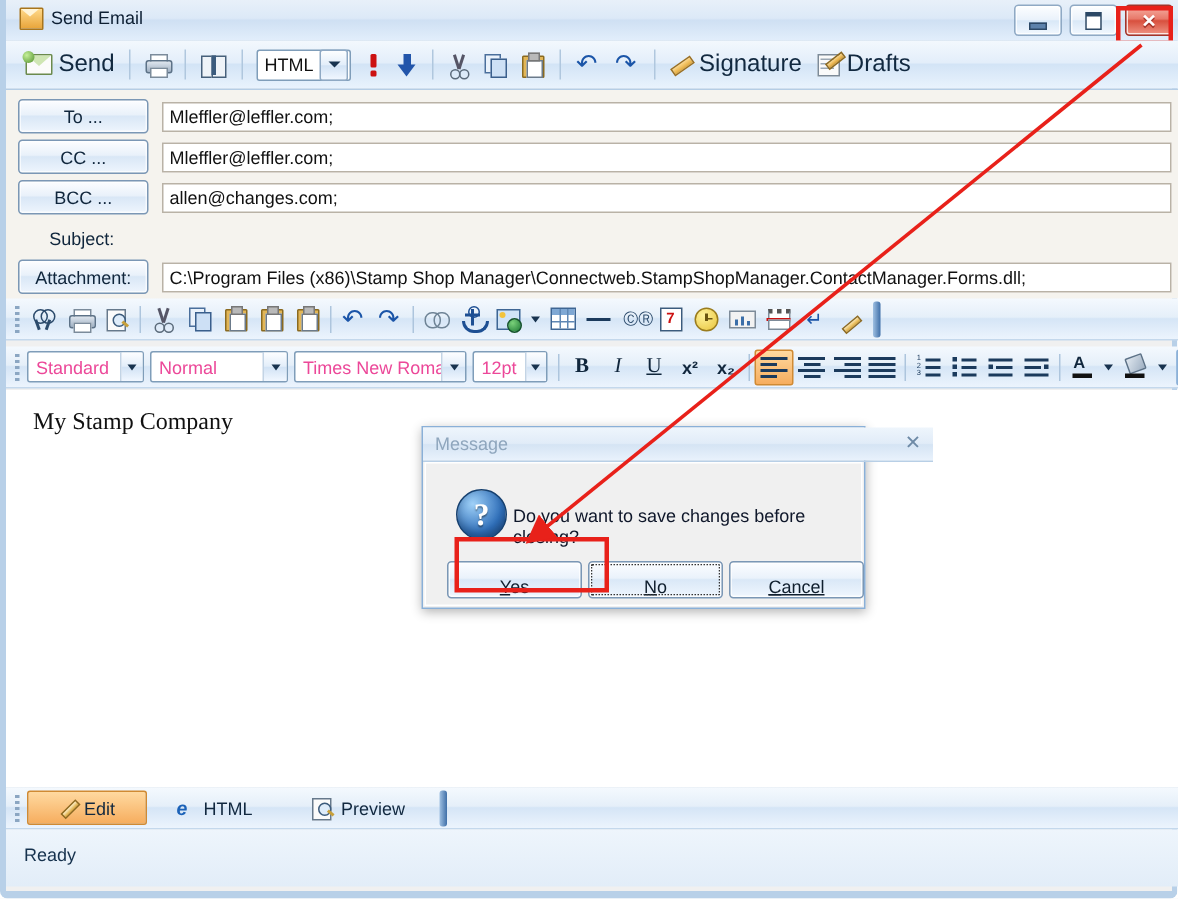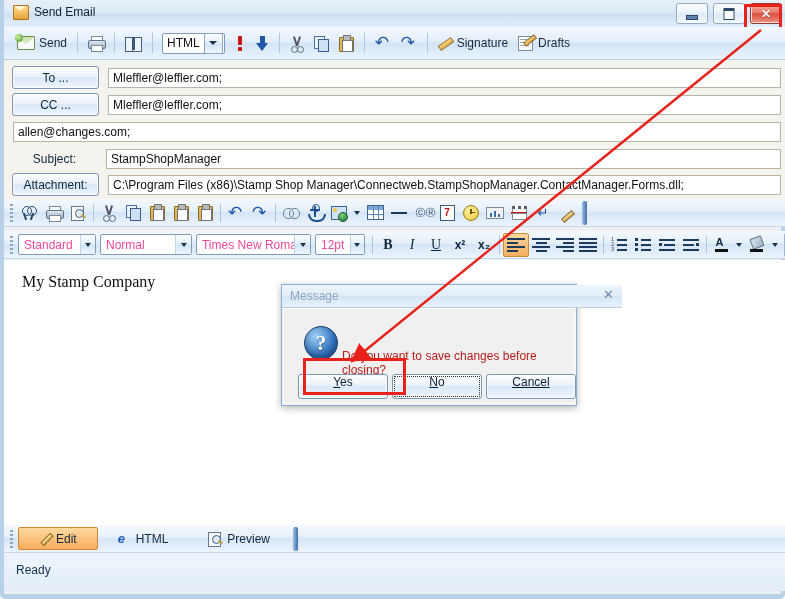--- a/index.html
+++ b/index.html
@@ -40,21 +40,21 @@
   #close-annot{position:absolute;left:740px;top:4px;width:38px;height:26px;
                border:3px solid #e8211a;box-sizing:border-box;}
 
   
   #maintoolbar{position:absolute;left:0;top:27px;width:785px;height:33px;
       background:linear-gradient(to bottom,#f3f8fd 0%,#e3eefa 46%,#d3e4f6 50%,#e9f3fd 100%);
       border-bottom:1px solid #b5cde5;display:flex;align-items:center;padding-left:8px;box-sizing:border-box;}
   .tb-item{display:flex;align-items:center;gap:4px;height:26px;padding:0 5px;border-radius:3px;
            cursor:default;}
   .tb-sep{width:1px;height:20px;background:#b0c7de;margin:0 5px;}
-  .tb-label{font-size:12px;color:#11283f;}
+  .tb-label{font-size:16px;color:#11283f;}
   .ico{display:inline-block;position:relative;}
 
   
   .i-envelope{width:16px;height:12px;background:#fbfbfb;border:1px solid #6b8a4d;border-radius:1px;}
   .i-envelope:after{content:"";position:absolute;left:0;top:0;border-left:8px solid transparent;
       border-right:8px solid transparent;border-top:7px solid #cfe6b4;}
   .i-envelope:before{content:"";position:absolute;left:-3px;top:-3px;width:8px;height:8px;
       background:radial-gradient(circle at 35% 35%,#c6f09a,#4e8f2a);border-radius:50%;z-index:2;}
   .i-printer{width:16px;height:14px;position:relative;}
   .i-printer .bdy{position:absolute;left:0;top:4px;width:16px;height:7px;
@@ -225,24 +225,24 @@
   #dlg-title-text{position:absolute;left:8px;top:4px;font-size:12px;color:#8fa6bd;}
   #dlg-close{position:absolute;right:8px;top:3px;font-size:13px;color:#6e8aa6;line-height:14px;}
   #dlg-body{position:absolute;left:1px;top:23px;width:292px;height:96px;background:#f0f0f0;
             border:1px solid #fff;box-sizing:border-box;}
   #dlg-icon{position:absolute;left:20px;top:17px;width:32px;height:32px;border-radius:50%;
      background:radial-gradient(circle at 32% 28%,#9fd0f7,#2f6fba 62%,#1d4e8c);
      border:1px solid #16406f;box-shadow:inset 0 -3px 6px rgba(0,0,0,.25);}
   #dlg-icon span{position:absolute;left:0;top:0;width:32px;height:32px;display:flex;align-items:center;
      justify-content:center;color:#fff;font-size:21px;font-weight:bold;font-family:"Liberation Serif",serif;
      text-shadow:0 1px 1px rgba(0,0,0,.4);}
-  #dlg-msg{position:absolute;left:58px;top:40px;font-size:12px;color:#b91c1c;}
+  #dlg-msg{position:absolute;left:58px;top:28px;font-size:12px;color:#0f172a;}
   .dbtn{position:absolute;top:65px;width:88px;height:23px;border:1px solid #7b97b5;border-radius:3px;
      background:linear-gradient(to bottom,#fcfdff 0%,#eaf2fb 45%,#dae8f7 50%,#eff6fe 100%);
-     font-size:12px;color:#101f2e;display:flex;align-items:flex-start;justify-content:center;
+     font-size:12px;color:#101f2e;display:flex;align-items:flex-end;justify-content:center;
      box-shadow:inset 0 0 0 1px rgba(255,255,255,.75);}
   #dbtn-yes{left:14px;} #dbtn-no{left:108px;} #dbtn-cancel{left:202px;text-decoration:underline;}
   #dbtn-no{outline:1px dotted #333;outline-offset:-3px;}
   .dbtn u{text-decoration:underline;}
   #yes-annot{position:absolute;left:299px;top:358px;width:103px;height:37px;
              border:3px solid #e8211a;box-sizing:border-box;}
   #arrow-svg{position:absolute;left:0;top:0;width:785px;height:599px;pointer-events:none;}
 </style>
 </head>
 <body>
@@ -362,25 +362,25 @@
   <div id="fields">
     <div class="frow" style="top:6px;">
       <div class="fbtn">To ...</div>
       <div class="finput">Mleffler@leffler.com;</div>
     </div>
     <div class="frow" style="top:33px;">
       <div class="fbtn">CC ...</div>
       <div class="finput">Mleffler@leffler.com;</div>
     </div>
     <div class="frow" style="top:60px;">
+      <div class="fbtn">BCC ...</div>
       <div class="finput">allen@changes.com;</div>
     </div>
     <div class="frow" style="top:87px;">
       <div class="flabel">Subject:</div>
-      <div class="finput">StampShopManager</div>
     </div>
     <div class="frow" style="top:113px;">
       <div class="fbtn">Attachment:</div>
       <div class="finput">C:\Program Files (x86)\Stamp Shop Manager\Connectweb.StampShopManager.ContactManager.Forms.dll;</div>
     </div>
   </div>
 
   <div class="edtb" id="edtb1">
     <span class="grip"></span>
     <span class="ebtn">

